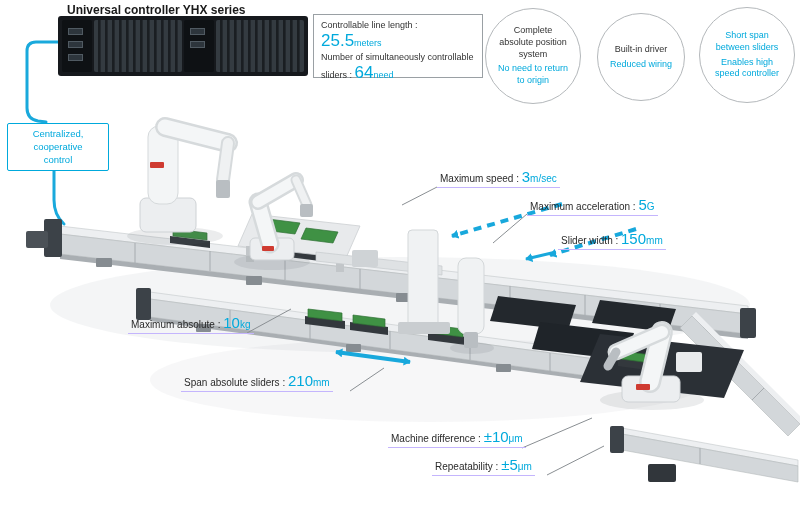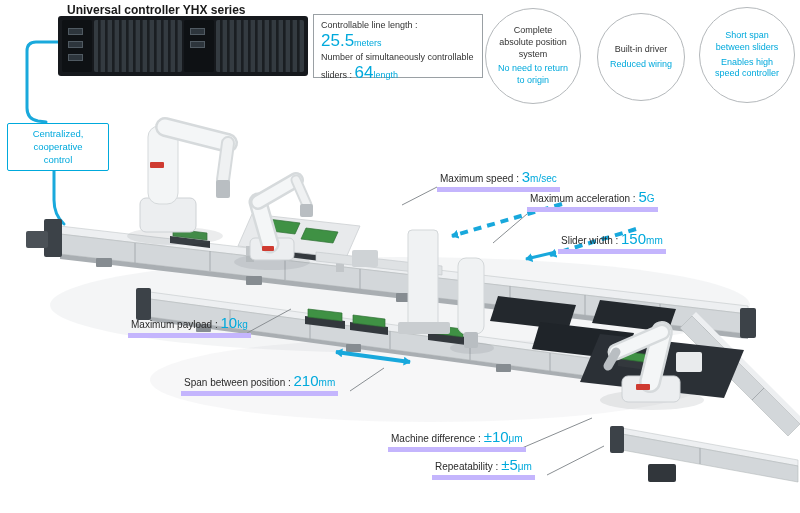--- a/index.html
+++ b/index.html
@@ -23,24 +23,24 @@
   .feature-circle { position:absolute; border:1px solid #b4b8bb; border-radius:50%; text-align:center; font-size:9px; line-height:1.3; display:flex; flex-direction:column; justify-content:center; padding:10px; background:#fff; }
   .c1 { left:485px; top:8px; width:96px; height:96px; }
   .c2 { left:597px; top:13px; width:88px; height:88px; }
   .c3 { left:699px; top:7px; width:96px; height:96px; }
   .f-title { color:#333; }
   .f-sub { color:var(--accent); margin-top:3px; }
   .c3 .f-title { color:var(--accent); }
 
   .control-box { position:absolute; left:7px; top:123px; width:102px; border:1px solid var(--accent); background:#fff; color:var(--accent); font-size:9.5px; line-height:1.35; text-align:center; padding:4px 4px; border-radius:2px; }
 
-  .ann { position:absolute; white-space:nowrap; border-bottom:5px solid #c4b5fd; padding:0 3px 2px 3px; color:var(--ink); font-size:10px; }
+  .ann { position:absolute; white-space:nowrap; border-bottom:1px solid #c4b5fd; padding:0 3px 2px 3px; color:var(--ink); font-size:10px; }
   .a-value { color:var(--accent); font-size:15px; }
   .a-unit { color:var(--accent); font-size:10px; }
-  .ann-speed{left:437px;top:168px} .ann-accel{left:527px;top:188px} .ann-width{left:558px;top:230px}
+  .ann-speed{left:437px;top:168px} .ann-accel{left:527px;top:196px} .ann-width{left:558px;top:230px}
   .ann-payload{left:128px;top:314px} .ann-span{left:181px;top:372px} .ann-mdiff{left:388px;top:428px}
   .ann-repeat{left:432px;top:456px}
 </style>
 </head>
 <body>
 
 <div class="stage">
 
   <svg class="scene" width="800" height="513" viewBox="0 0 800 513">
     <defs>
@@ -233,21 +233,21 @@
     <div class="ctrl-slats"></div>
   </div>
 
   <div class="spec-box">
     <div class="spec-row">
       <span class="spec-label">Controllable line length :</span>
       <span class="spec-value">25.5</span><span class="spec-unit">meters</span>
     </div>
     <div class="spec-row">
       <span class="spec-label">Number of simultaneously controllable sliders :</span>
-      <span class="spec-value">64</span><span class="spec-unit">length</span>
+      <span class="spec-value">64</span><span class="spec-unit">need</span>
     </div>
   </div>
 
   <div class="feature-circle c2">
     <div class="f-title">Built-in driver</div>
     <div class="f-sub">Reduced wiring</div>
   </div>
   <div class="feature-circle c1">
     <div class="f-title">Complete absolute position system</div>
     <div class="f-sub">No need to return to origin</div>
@@ -268,25 +268,25 @@
   </div>
   <div class="ann ann-accel">
     <span class="a-label">Maximum acceleration :</span>
     <span class="a-value">5</span><span class="a-unit">G</span>
   </div>
   <div class="ann ann-width">
     <span class="a-label">Slider width :</span>
     <span class="a-value">150</span><span class="a-unit">mm</span>
   </div>
   <div class="ann ann-payload">
-    <span class="a-label">Maximum payload :</span>
+    <span class="a-label">Maximum absolute :</span>
     <span class="a-value">10</span><span class="a-unit">kg</span>
   </div>
   <div class="ann ann-span">
-    <span class="a-label">Span between position :</span>
+    <span class="a-label">Span absolute sliders :</span>
     <span class="a-value">210</span><span class="a-unit">mm</span>
   </div>
   <div class="ann ann-mdiff">
     <span class="a-label">Machine difference :</span>
     <span class="a-value">±10</span><span class="a-unit">μm</span>
   </div>
   <div class="ann ann-repeat">
     <span class="a-label">Repeatability :</span>
     <span class="a-value">±5</span><span class="a-unit">μm</span>
   </div>

